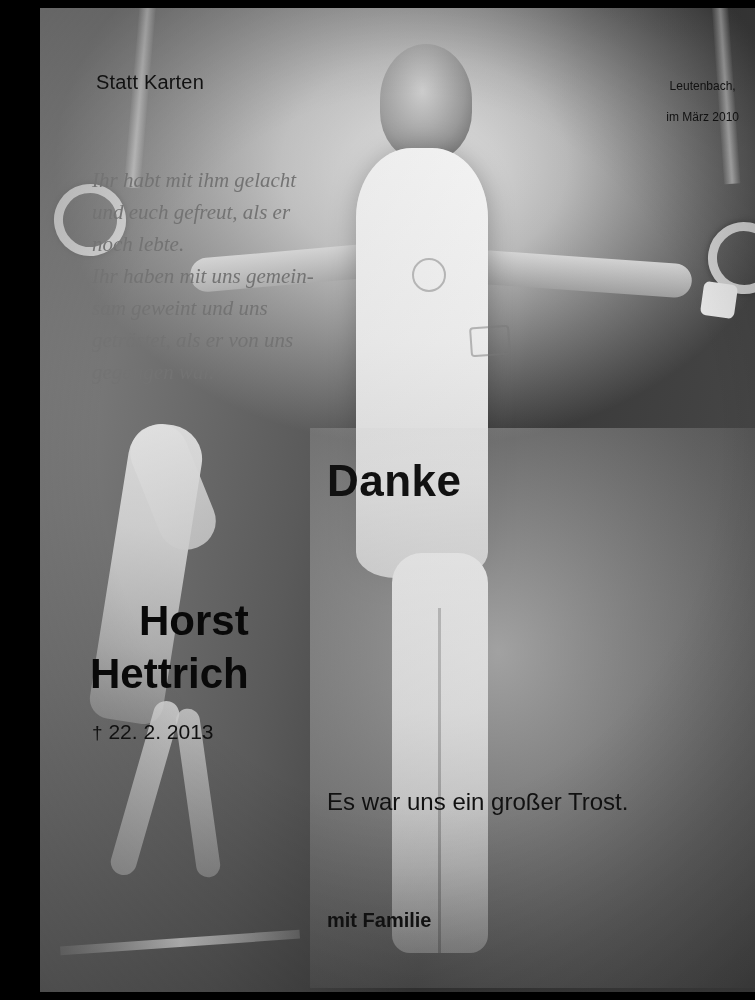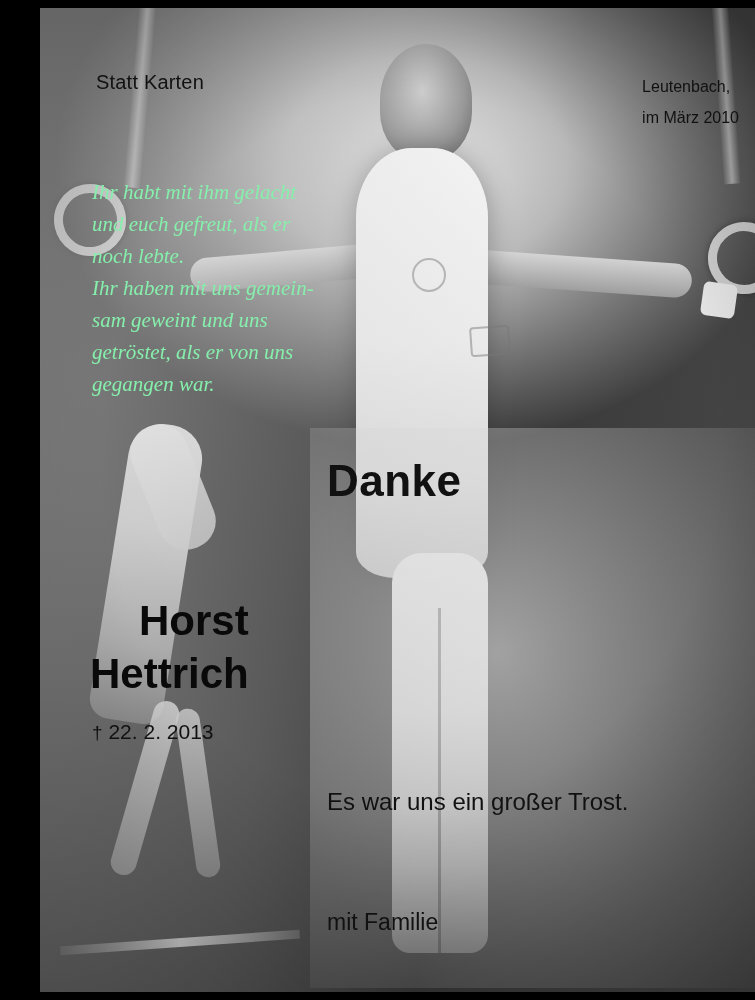--- a/index.html
+++ b/index.html
@@ -202,32 +202,32 @@
   
   .txt { position: absolute; color: #111111; }
 
   #statt-karten {
     left: 56px; top: 63px;
     font-size: 20px;
     letter-spacing: 0.2px;
   }
   #place-block {
     right: 40px; top: 63px;
-    text-align: left;
-    font-size: 16px;
+    text-align: center;
+    font-size: 12px;
     line-height: 31px;
   }
   #verse {
-    left: 52px; top: 168px;
+    left: 52px; top: 156px;
     width: 300px;
     font-family: "Liberation Serif", serif;
     font-style: italic;
     font-size: 21px;
     line-height: 32px;
-    color: #86efac;
+    color: #737373;
   }
   #danke {
     left: 287px; top: 448px;
     font-size: 44px;
     font-weight: bold;
     letter-spacing: 0.5px;
   }
   #thanks-body {
     left: 287px; top: 523px;
     width: 425px;
@@ -239,21 +239,22 @@
     width: 420px;
     font-size: 24px;
   }
   #signature {
     left: 287px; top: 862px;
     font-size: 25px;
     font-weight: bold;
   }
   #family {
     left: 287px; top: 901px;
-    font-size: 23px;
+    font-size: 20px;
+    font-weight: bold;
   }
   #name-block {
     left: 50px; top: 586px;
     font-size: 42px;
     font-weight: bold;
     line-height: 53px;
     color: #090909;
     text-align: right;
   }
   #death-date {

